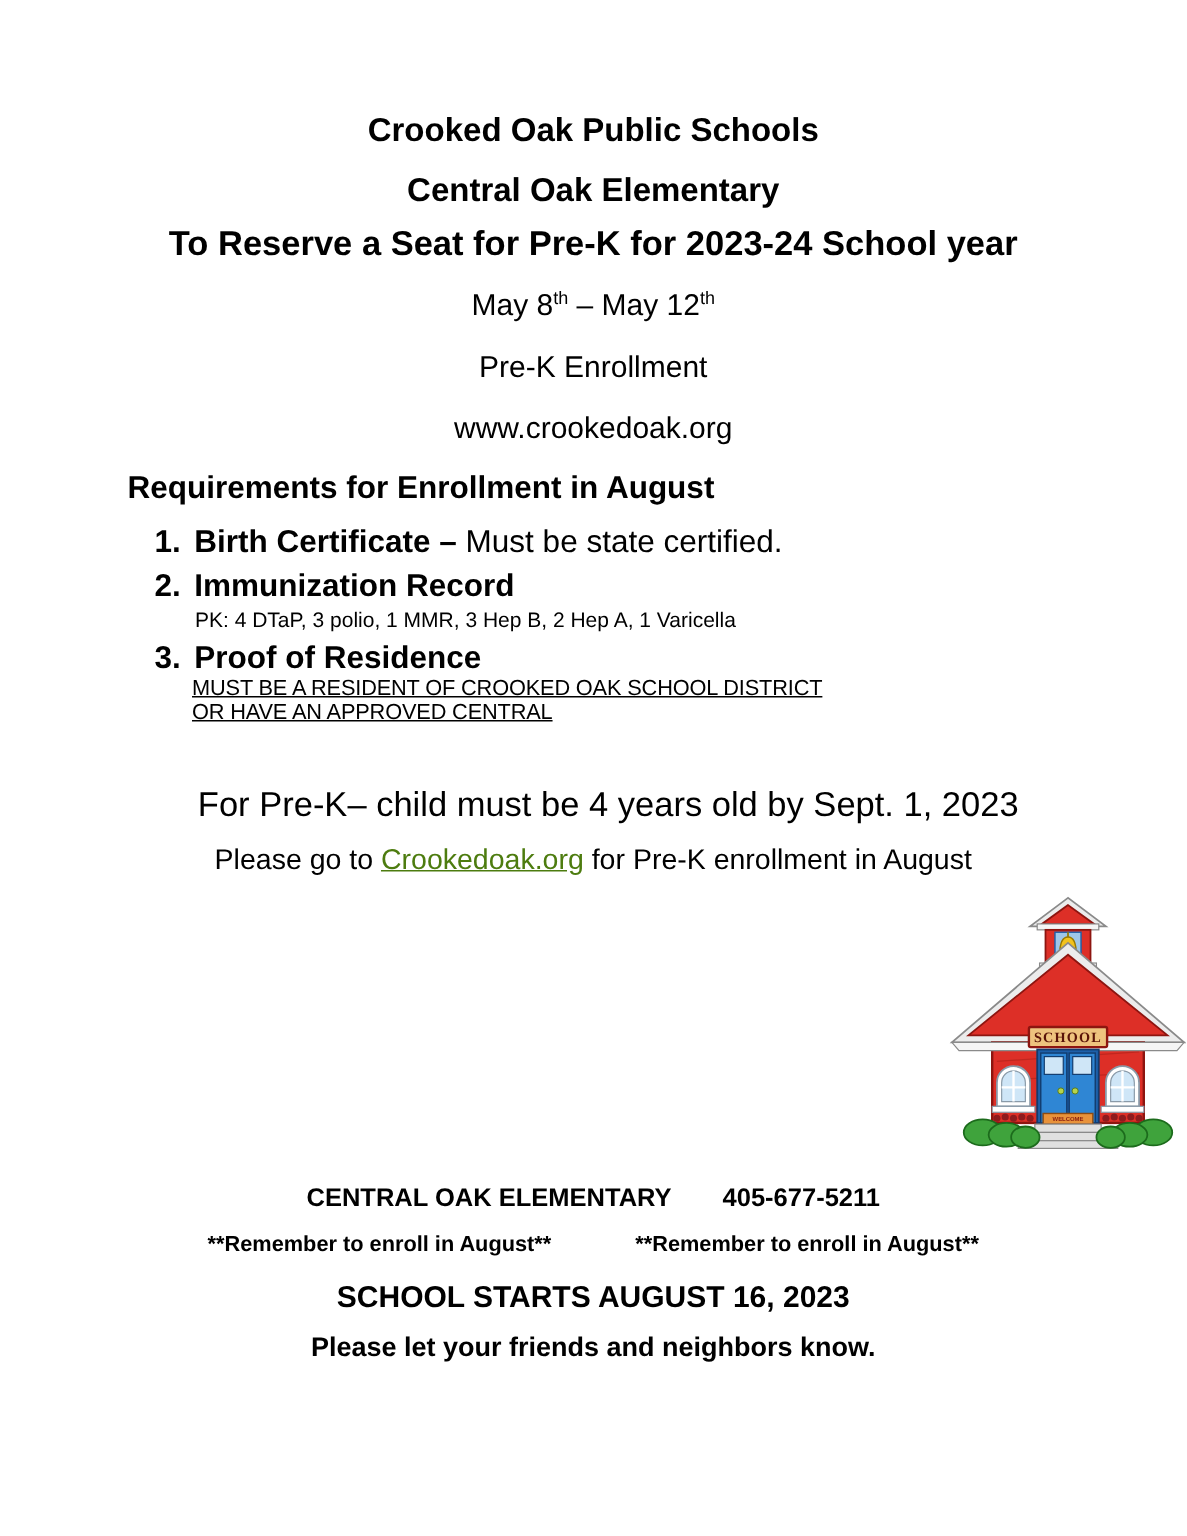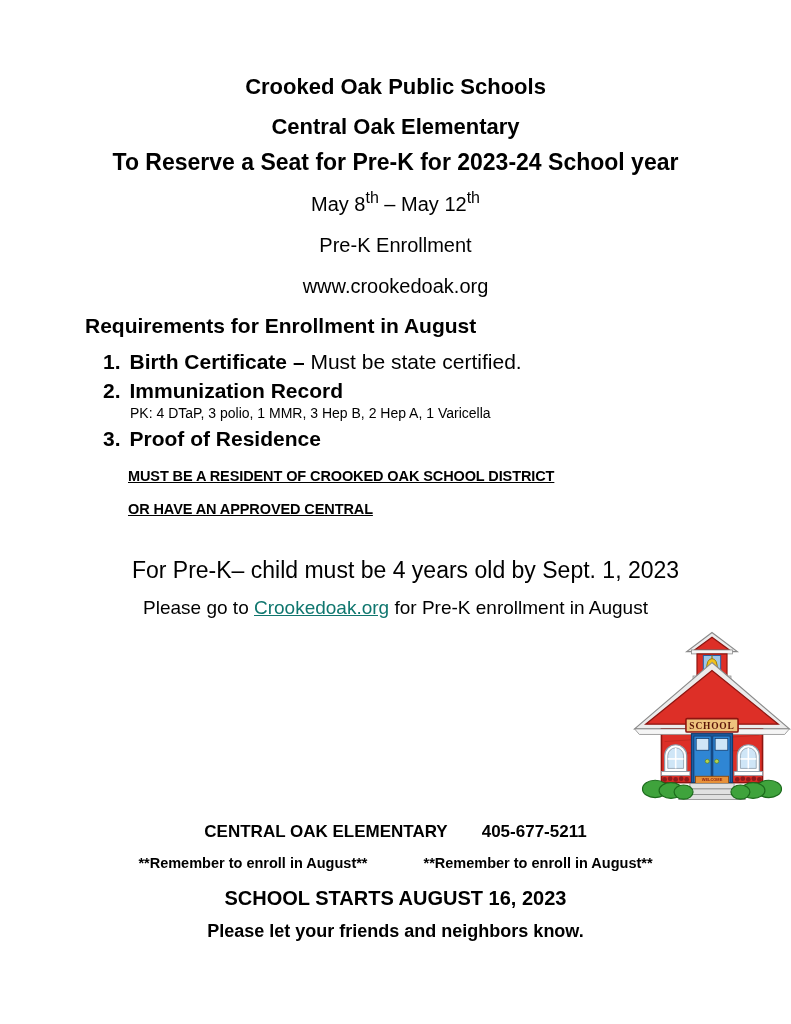--- a/index.html
+++ b/index.html
@@ -11,33 +11,33 @@
   .page{position:relative;width:791px;height:988px;overflow:hidden;background:#fff;}
   .center{text-align:center;}
   .title-line{font-size:22px;font-weight:bold;line-height:26px;}
   .l1{padding-top:74px;}
   .l2{margin-top:14px;}
   .l3{margin-top:9px;font-size:23px;font-weight:bold;line-height:27px;}
   .sub-line{font-size:20px;line-height:24px;font-weight:normal;}
   .l4{margin-top:16px;}
   .l5{margin-top:17px;}
   .l6{margin-top:17px;}
-  sup{font-size:16px;line-height:0;}
+  sup{font-size:12px;line-height:0;}
   .req{margin-left:85px;margin-top:15px;}
   .req-heading{font-size:21px;font-weight:bold;line-height:25px;}
   .req-list{margin-top:11px;}
   .req-item{font-size:21px;line-height:25px;margin-top:4px;padding-left:18px;}
   .req-num{font-weight:bold;margin-right:9px;}
   .req-bold{font-weight:bold;}
   .req-reg{font-weight:normal;}
   .req-detail{font-size:14px;line-height:17px;padding-left:45px;margin-top:2px;font-weight:normal;}
-  .req-note{font-size:14.5px;font-weight:bold;text-decoration:underline;margin-left:43px;margin-top:17px;letter-spacing:-0.1px;}
+  .req-note{font-size:14.5px;font-weight:normal;text-decoration:underline;margin-left:43px;letter-spacing:-0.1px;}
   .info1{margin-top:42px;font-size:23px;line-height:23px;margin-left:20px;}
   .info2{margin-top:14px;font-size:19px;line-height:23px;}
-  .doc-link{text-decoration:underline;color:#0f766e;cursor:pointer;}
+  .doc-link{text-decoration:underline;color:#4d7c0f;cursor:pointer;}
   .school-wrap{margin-top:12px;text-align:right;}
   .footer1{margin-top:18px;font-size:17px;font-weight:bold;}
   .footer-gap{display:inline-block;width:34px;}
   .footer2{margin-top:13px;font-size:14.5px;font-weight:bold;}
   .rem-gap{display:inline-block;width:56px;}
   .footer3{margin-top:16px;font-size:20px;font-weight:bold;}
   .footer4{margin-top:11px;font-size:18px;font-weight:bold;}
   svg text{font-family:"Liberation Serif","DejaVu Serif",serif;}
   svg .mat-text{font-family:"Liberation Sans","DejaVu Sans",sans-serif;}
 </style>

